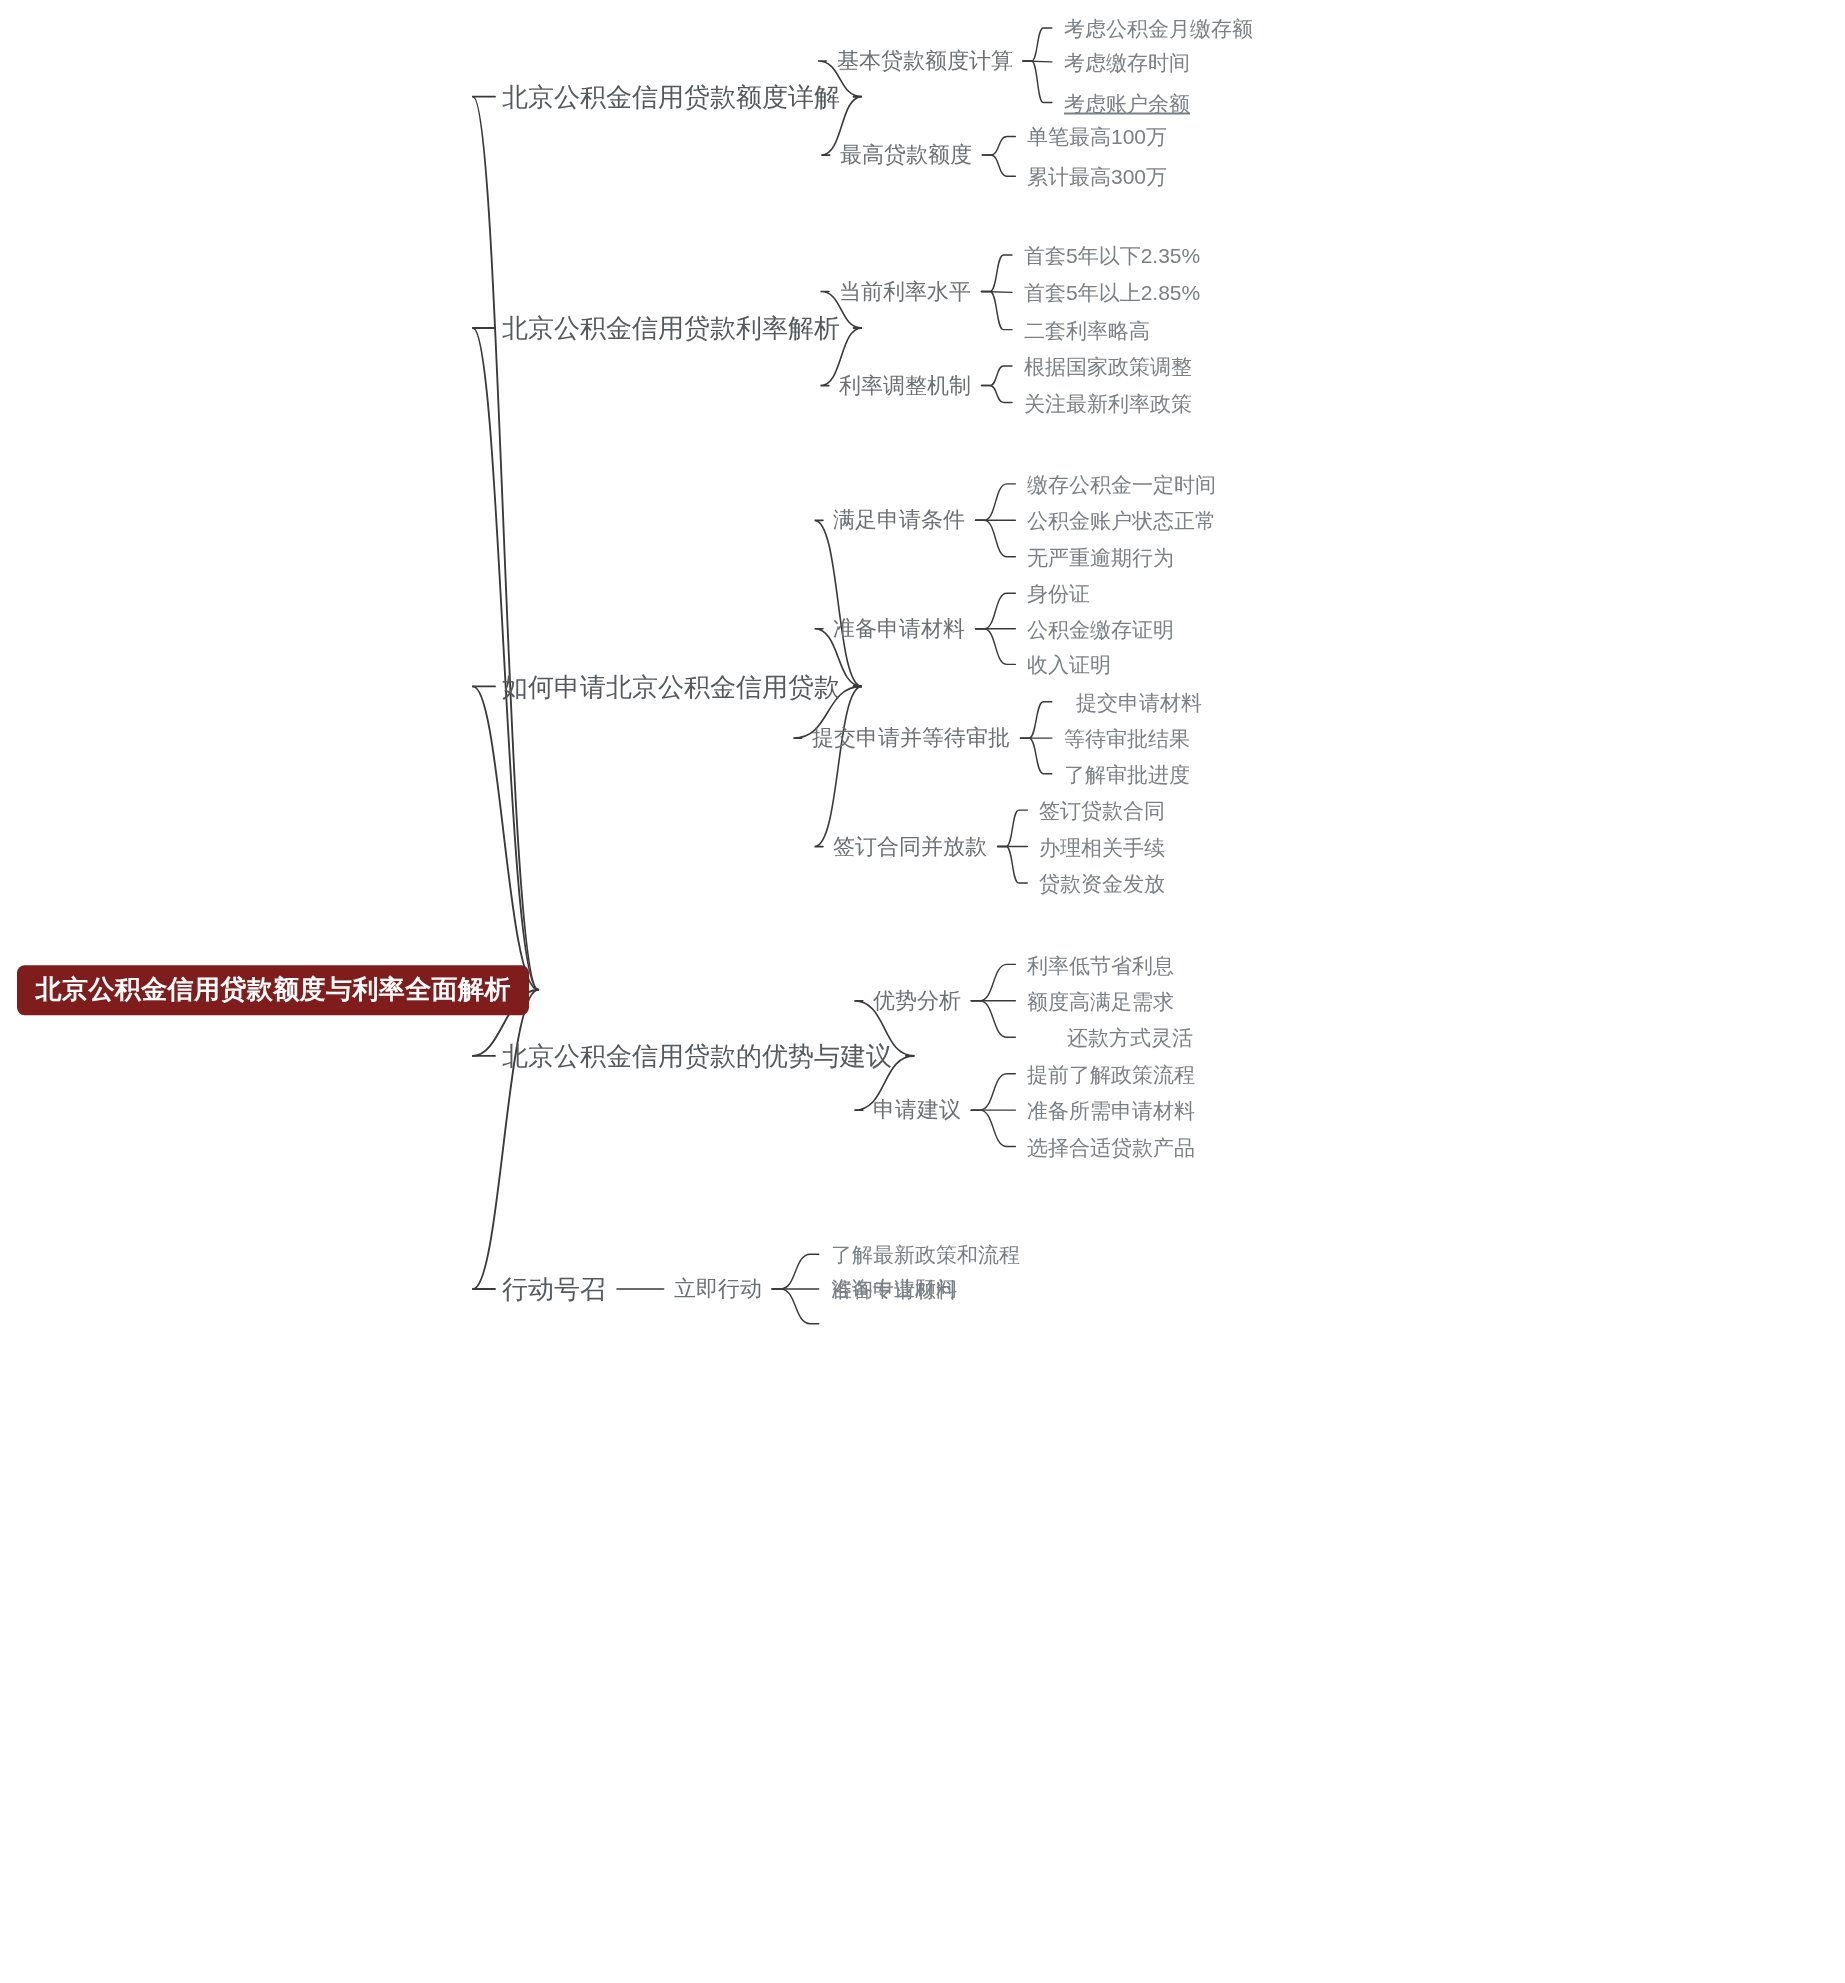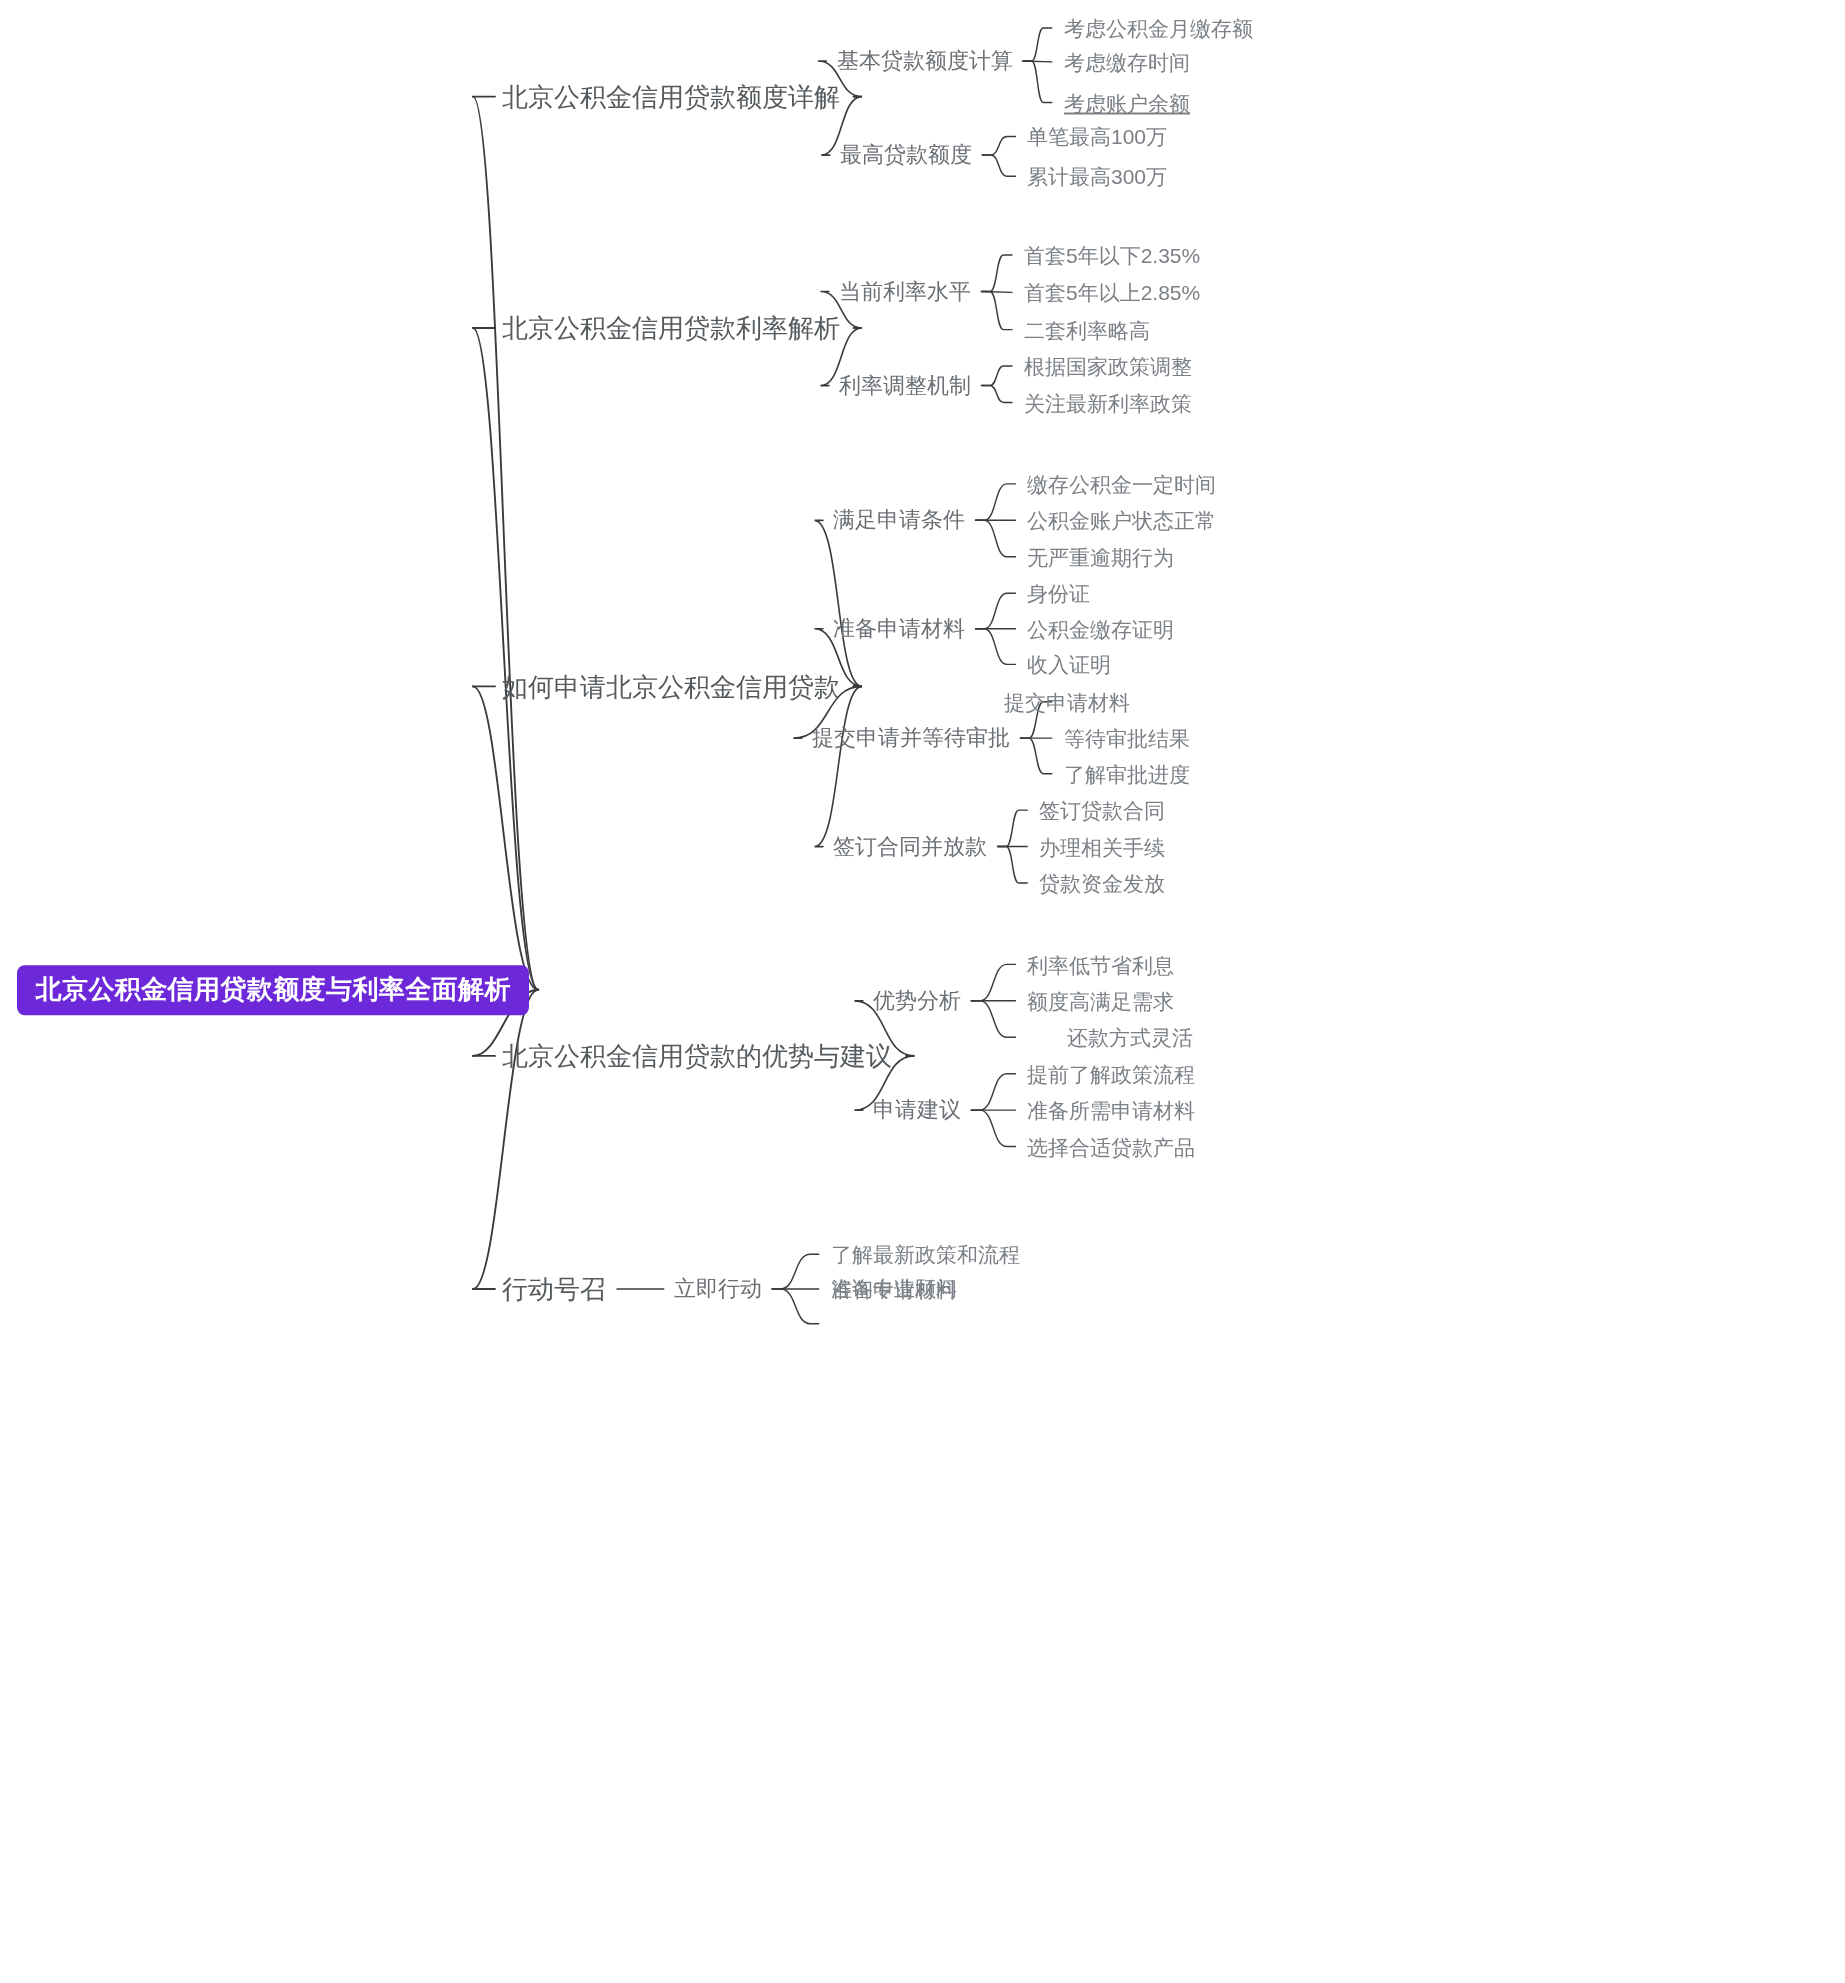--- a/index.html
+++ b/index.html
@@ -23,21 +23,21 @@
     height: 1983px;
     pointer-events: none;
   }
   .node {
     position: absolute;
     white-space: nowrap;
     line-height: 1;
     transform: translateY(-50%);
   }
   .root-node {
-    background: #6d28d9;
+    background: #7f1d1d;
     color: #ffffff;
     font-weight: bold;
     font-size: 26px;
     padding: 11px 18.6px 12.7px 18.6px;
     border-radius: 7.6px;
     letter-spacing: 0.4px;
   }
   .lvl1 {
     color: #555a5e;
     font-size: 26px;
@@ -130,21 +130,21 @@
       <div class="node lvl1" style="left: 502px; top: 687px;">如何申请北京公积金信用贷款</div>
       <div class="node lvl2" style="left: 833px; top: 520px;">满足申请条件</div>
       <div class="node lvl3" style="left: 1027px; top: 484px;">缴存公积金一定时间</div>
       <div class="node lvl3" style="left: 1027px; top: 520px;">公积金账户状态正常</div>
       <div class="node lvl3" style="left: 1027px; top: 557px;">无严重逾期行为</div>
       <div class="node lvl2" style="left: 833px; top: 629px;">准备申请材料</div>
       <div class="node lvl3" style="left: 1027px; top: 593px;">身份证</div>
       <div class="node lvl3" style="left: 1027px; top: 629px;">公积金缴存证明</div>
       <div class="node lvl3" style="left: 1027px; top: 664px;">收入证明</div>
       <div class="node lvl2" style="left: 812px; top: 738px;">提交申请并等待审批</div>
-      <div class="node lvl3" style="left: 1004px; top: 702px;">提交申请材料</div>
+      <div class="node lvl3" style="left: 1076px; top: 702px;">提交申请材料</div>
       <div class="node lvl3" style="left: 1064px; top: 738px; text-align: center;">等待审批结果</div>
       <div class="node lvl3" style="left: 1064px; top: 774px;">了解审批进度</div>
       <div class="node lvl2" style="left: 833px; top: 847px;">签订合同并放款</div>
       <div class="node lvl3" style="left: 1039px; top: 810px;">签订贷款合同</div>
       <div class="node lvl3" style="left: 1039px; top: 847px;">办理相关手续</div>
       <div class="node lvl3" style="left: 1039px; top: 883px;">贷款资金发放</div>
       <div class="node lvl1" style="left: 502px; top: 1056px;">北京公积金信用贷款的优势与建议</div>
       <div class="node lvl2" style="left: 873px; top: 1001px;">优势分析</div>
       <div class="node lvl3" style="left: 1027px; top: 965px;">利率低节省利息</div>
       <div class="node lvl3" style="left: 1027px; top: 1001px;">额度高满足需求</div>

